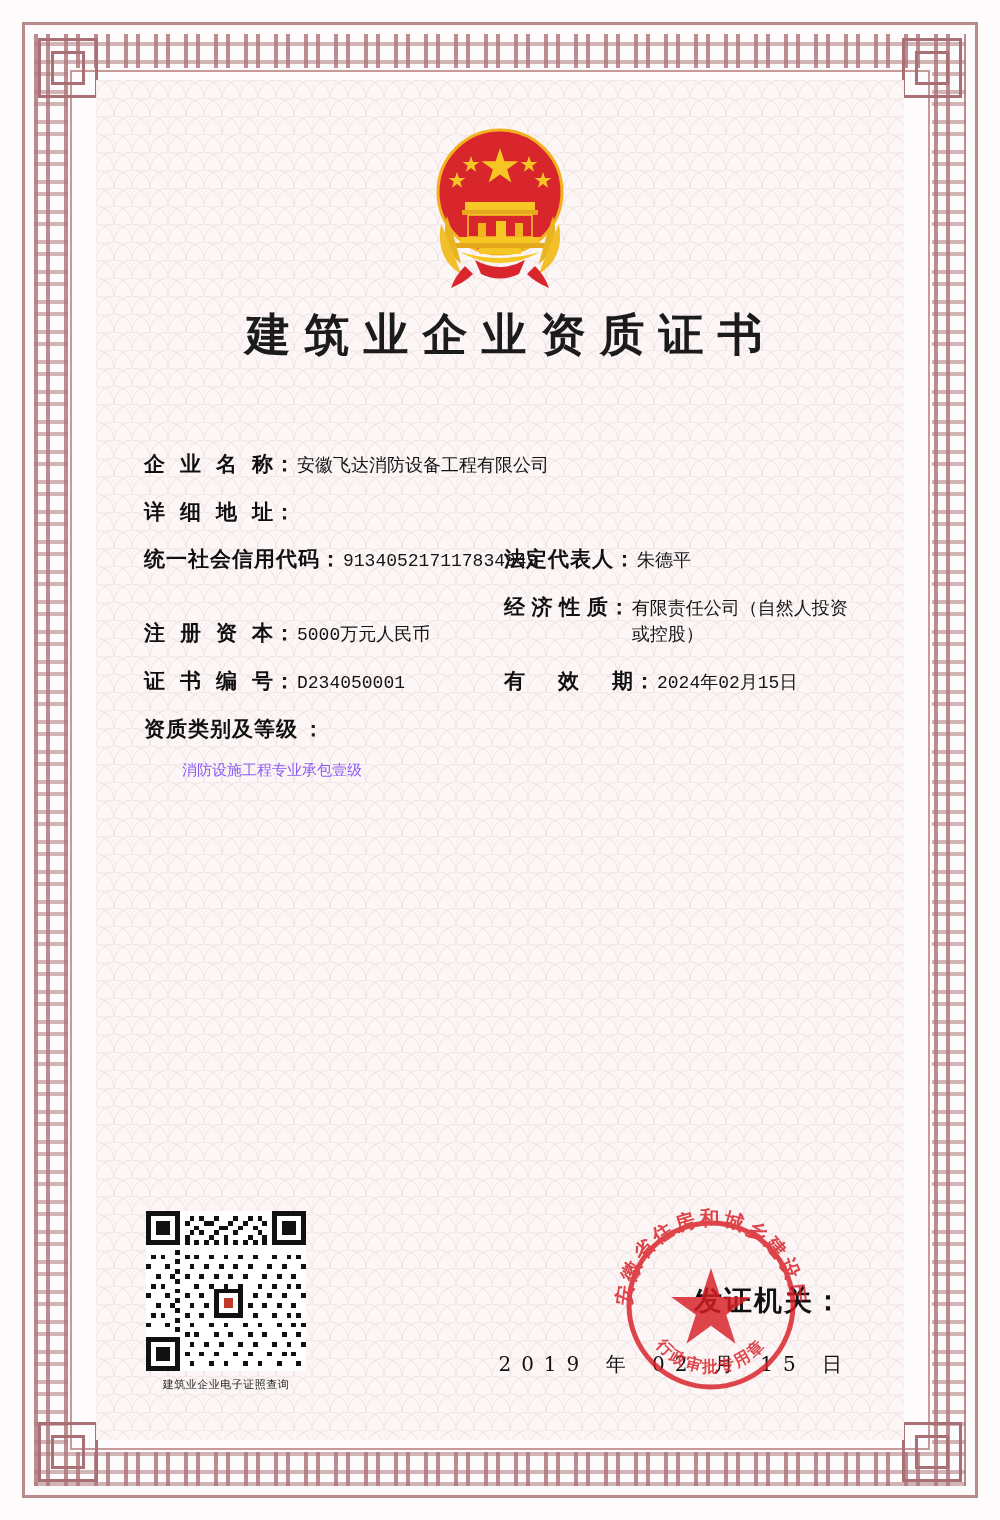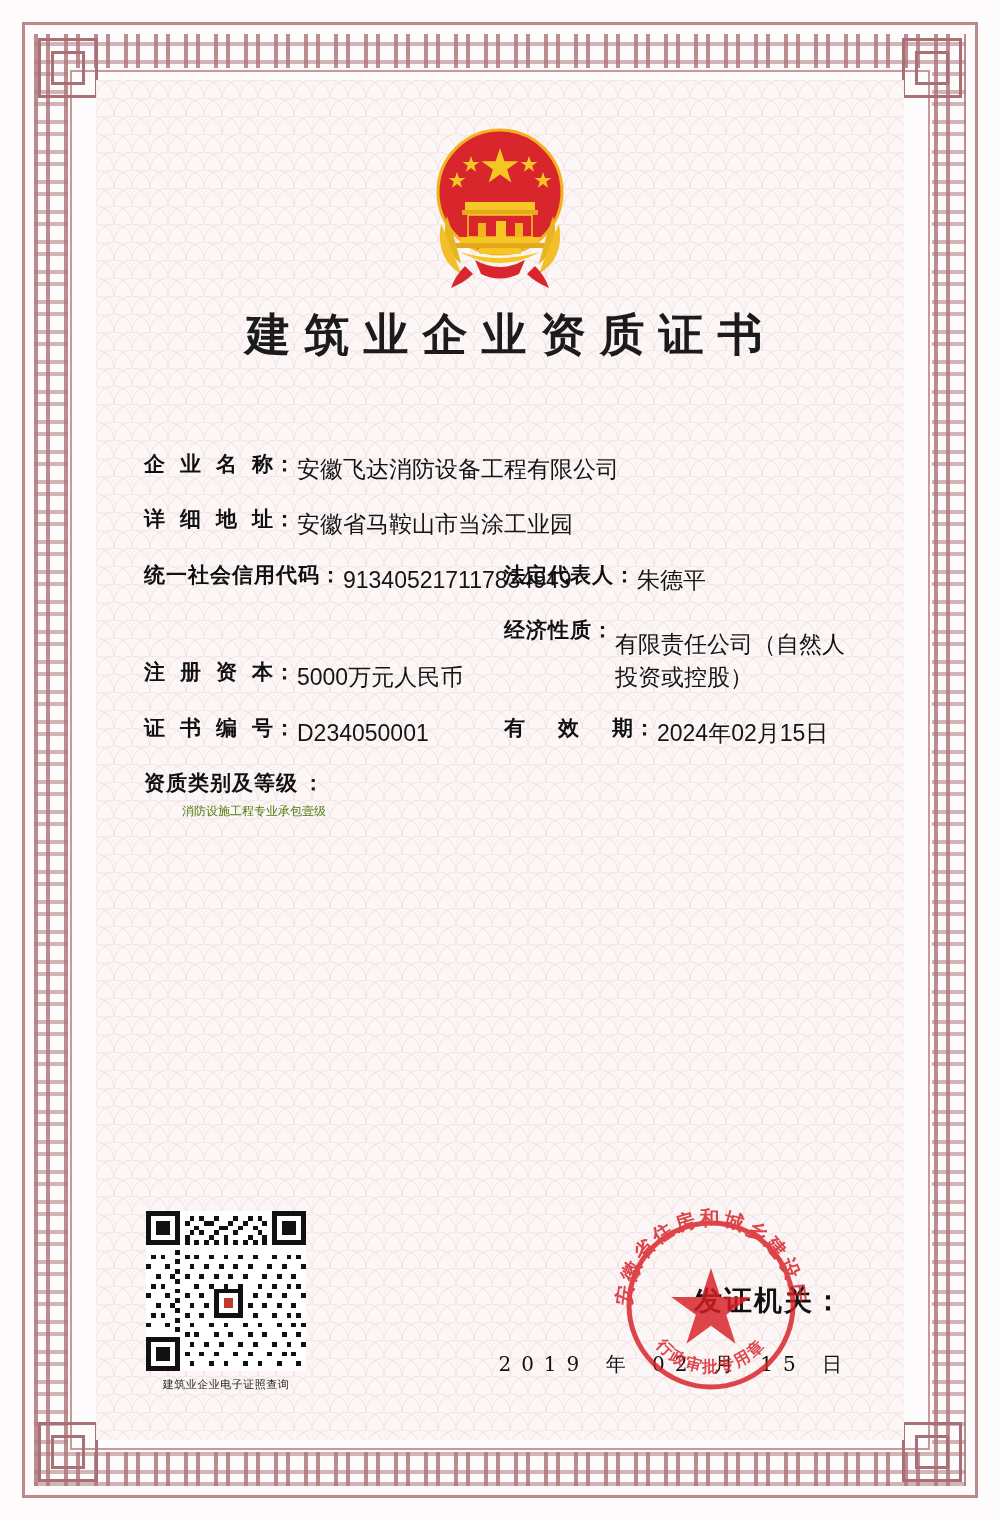--- a/index.html
+++ b/index.html
@@ -180,36 +180,36 @@
     font-size: 21px;
     font-weight: bold;
     letter-spacing: 1px;
     color: #101010;
     white-space: nowrap;
     font-family: "DejaVu Serif", "Liberation Serif", serif;
   }
   .lab.w4 { width: 130px; display: inline-block; text-align: justify; text-align-last: justify; }
   .colon { font-weight: bold; font-size: 21px; margin: 0 2px 0 0; }
   .val {
-    font-size: 23px;
+    font-size: 18px;
     color: #141414;
     line-height: 1.45;
     padding-top: 3px;
-    font-family: Liberation Sans, sans-serif;
-  }
-  .val.wrap { max-width: 260px; margin-top: 9px; }
+    font-family: Liberation Mono, monospace;
+  }
+  .val.wrap { max-width: 260px; }
 
   .qual-block {
     margin-top: 6px;
   }
   .qual-value {
-    margin-top: 6px;
+    margin-top: 18px;
     margin-left: 38px;
-    font-size: 12px;
-    color: #4d7c0f;
+    font-size: 15px;
+    color: #8b5cf6;
   }
 
   
   .qr-area {
     position: absolute;
     left: 40px;
     bottom: 48px;
     width: 180px;
     text-align: center;
   }
@@ -335,21 +335,20 @@
           <span class="lab w4">企业名称</span>
           <span class="colon">：</span>
           <span class="val">安徽飞达消防设备工程有限公司</span>
         </div>
       </div>
 
       <div class="row">
         <div class="cell full">
           <span class="lab w4">详细地址</span>
           <span class="colon">：</span>
-          <span class="val">安徽省马鞍山市当涂工业园</span>
         </div>
       </div>
 
       <div class="row">
         <div class="cell left">
           <span class="lab">统一社会信用代码</span>
           <span class="colon">：</span>
           <span class="val">913405217117834949</span>
         </div>
         <div class="cell right">

